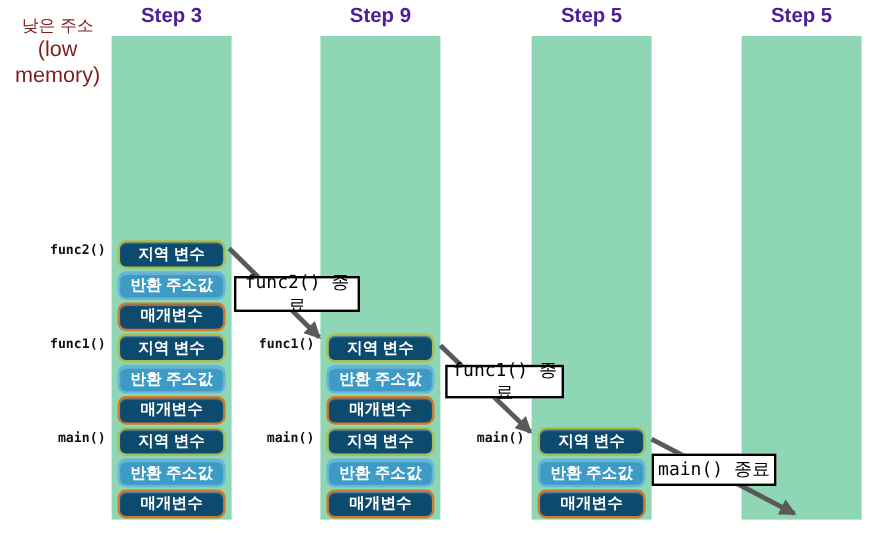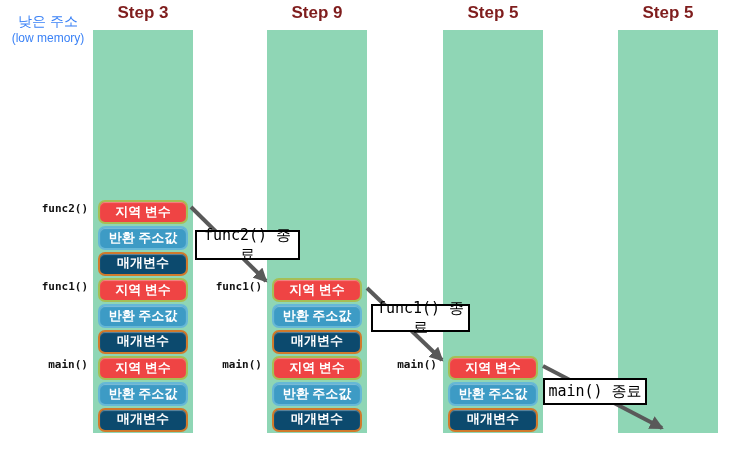--- a/index.html
+++ b/index.html
@@ -1,27 +1,27 @@
 <!DOCTYPE html>
 <html><head>
 <meta charset="utf-8">
 <style>
   html,body{margin:0;padding:0;background:#fff;}
   .canvas{position:relative;width:736px;height:456px;background:#ffffff;overflow:hidden;
           font-family:"Liberation Sans",sans-serif;}
   .mem-column{position:absolute;top:30px;height:403px;width:100px;background:#8FD6B5;}
   .step-title{position:absolute;top:3px;width:100px;text-align:center;font-weight:bold;
-              font-size:17px;color:#7f1d1d;}
-  .mem-label{position:absolute;left:0;width:96px;text-align:center;color:#3b82f6;}
+              font-size:17px;color:#4c1d95;}
+  .mem-label{position:absolute;left:0;width:96px;text-align:center;color:#7f1d1d;}
   .mem-label .ko{font-size:14px;display:block;}
-  .mem-label .en{font-size:12px;display:block;}
+  .mem-label .en{font-size:18px;display:block;}
   .frame{position:absolute;width:86px;height:20px;border:2px solid;border-radius:7px;
          color:#fff;font-weight:bold;font-size:13px;line-height:20px;text-align:center;
          box-shadow:inset 0 1px 1px rgba(255,255,255,.35);}
-  .f-local {background:#ef4444;border-color:#A6BE55;}
+  .f-local {background:#0c4a6e;border-color:#A6BE55;}
   .f-ret   {background:#3D9BC5;border-color:#66B8D6;}
   .f-param {background:#0c4a6e;border-color:#D07A2C;font-family:Liberation Mono, monospace;}
   .func-label{position:absolute;width:62px;text-align:right;font-weight:bold;font-size:11px;
               color:#111;font-family:"DejaVu Sans Mono",monospace;}
   .arrow-label{position:absolute;background:#fff;border:2px solid #000;color:#000;
                font-size:15px;text-align:center;font-family:"DejaVu Sans Mono",monospace;
                display:flex;align-items:center;justify-content:center;}
   .arrows-svg{position:absolute;left:0;top:0;pointer-events:none;}
 </style>
 </head>

